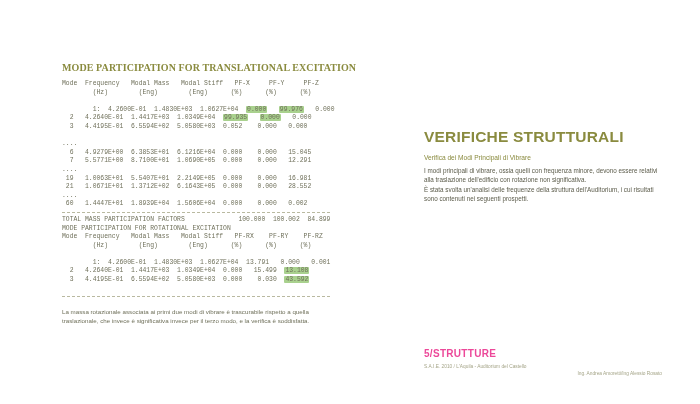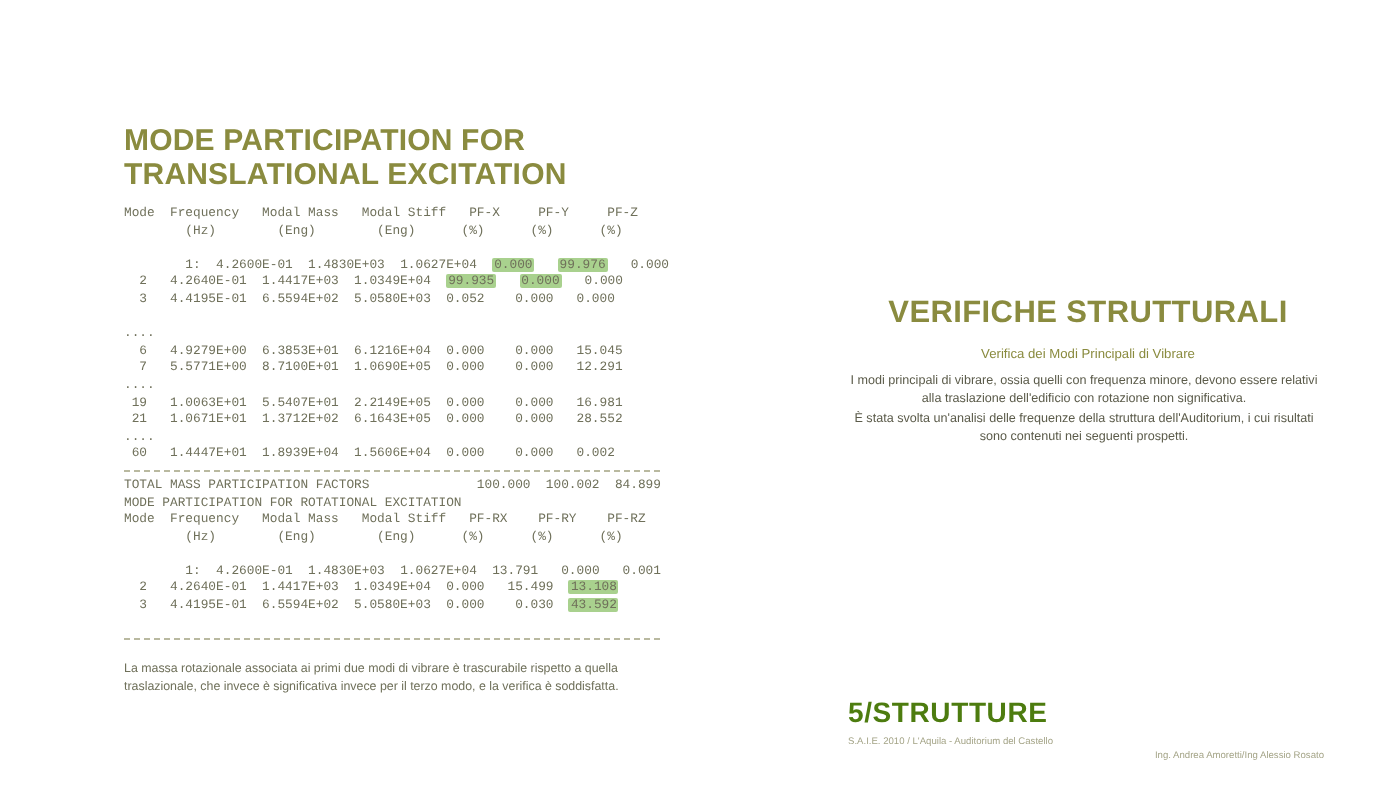--- a/index.html
+++ b/index.html
@@ -32,23 +32,23 @@
   .mono-block {
     font-family: "Liberation Mono", "DejaVu Sans Mono", monospace;
     font-size: 6.4px;
     line-height: 8.6px;
     color: #6f705a;
     white-space: pre;
     letter-spacing: 0px;
   }
 
   .section-title {
-    font-family: Liberation Sans, sans-serif;
+    font-family: Liberation Serif, serif;
     font-weight: bold;
-    font-size: 15px;
+    font-size: 10px;
     letter-spacing: 0.1px;
     color: #8a8b3f;
     margin: 0 0 7px 0;
   }
 
   .hl {
     background: #a9d18e;
     border-radius: 1px;
     padding: 0 1px;
   }
@@ -66,23 +66,22 @@
     line-height: 8.6px;
     color: #6f705a;
     width: 274px;
     margin-top: 11px;
   }
 
   
   .right-panel {
     position: absolute;
     left: 424px;
-    top: 148px;
+    top: 128px;
     width: 240px;
-    text-align: center;
   }
 
   .right-title {
     font-family: "Liberation Sans", sans-serif;
     font-weight: bold;
     font-size: 15.5px;
     line-height: 17px;
     color: #8a8b3f;
     letter-spacing: 0.2px;
     margin: 0;
@@ -112,22 +111,22 @@
     position: absolute;
     left: 424px;
     top: 348px;
     width: 250px;
     text-align: left;
   }
 
   .footer-chapter {
     font-family: "Liberation Sans", sans-serif;
     font-weight: bold;
-    font-size: 14px;
-    color: #4d7c0f;
+    font-size: 10px;
+    color: #ec4899;
     letter-spacing: 0.3px;
     margin: 0;
   }
 
   .footer-line {
     font-family: "Liberation Sans", sans-serif;
     font-size: 4.8px;
     color: #a4a487;
     margin-top: 5px;
     line-height: 6.6px;

